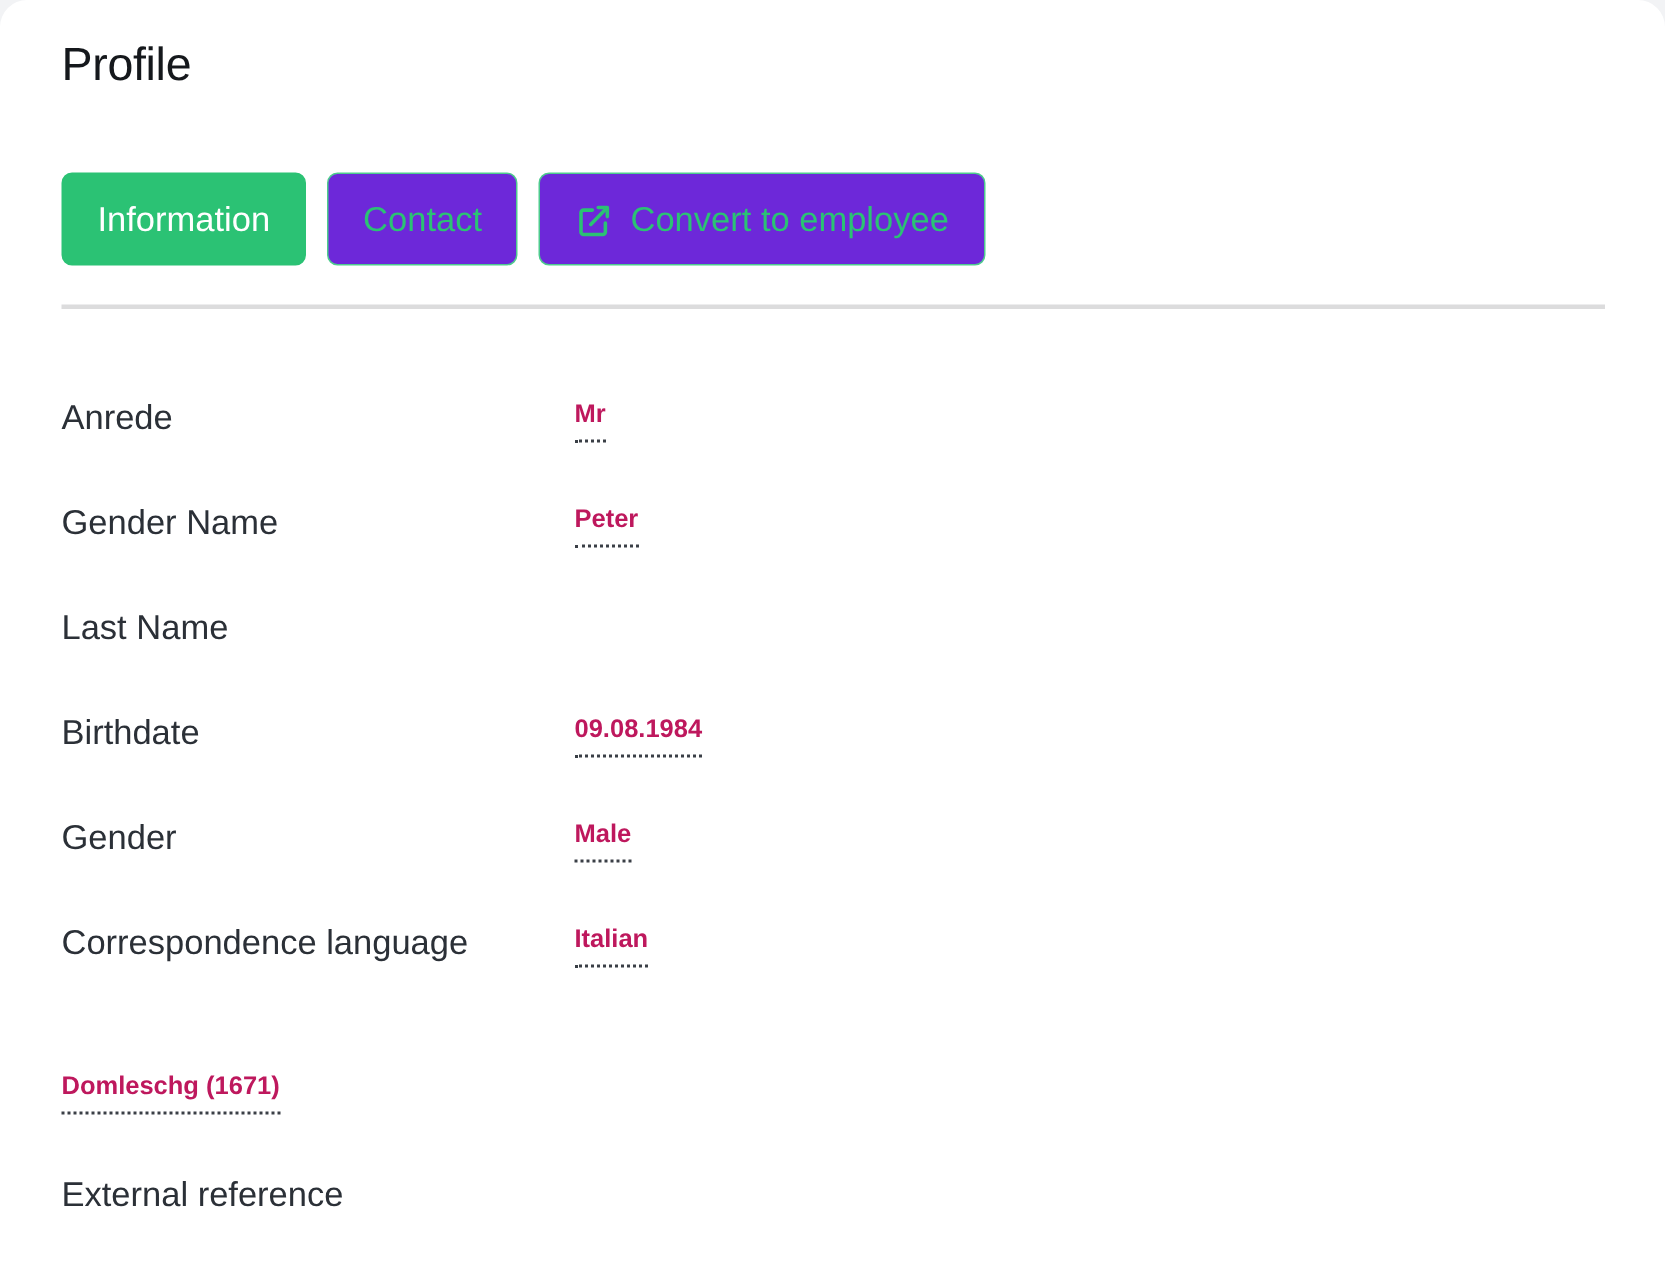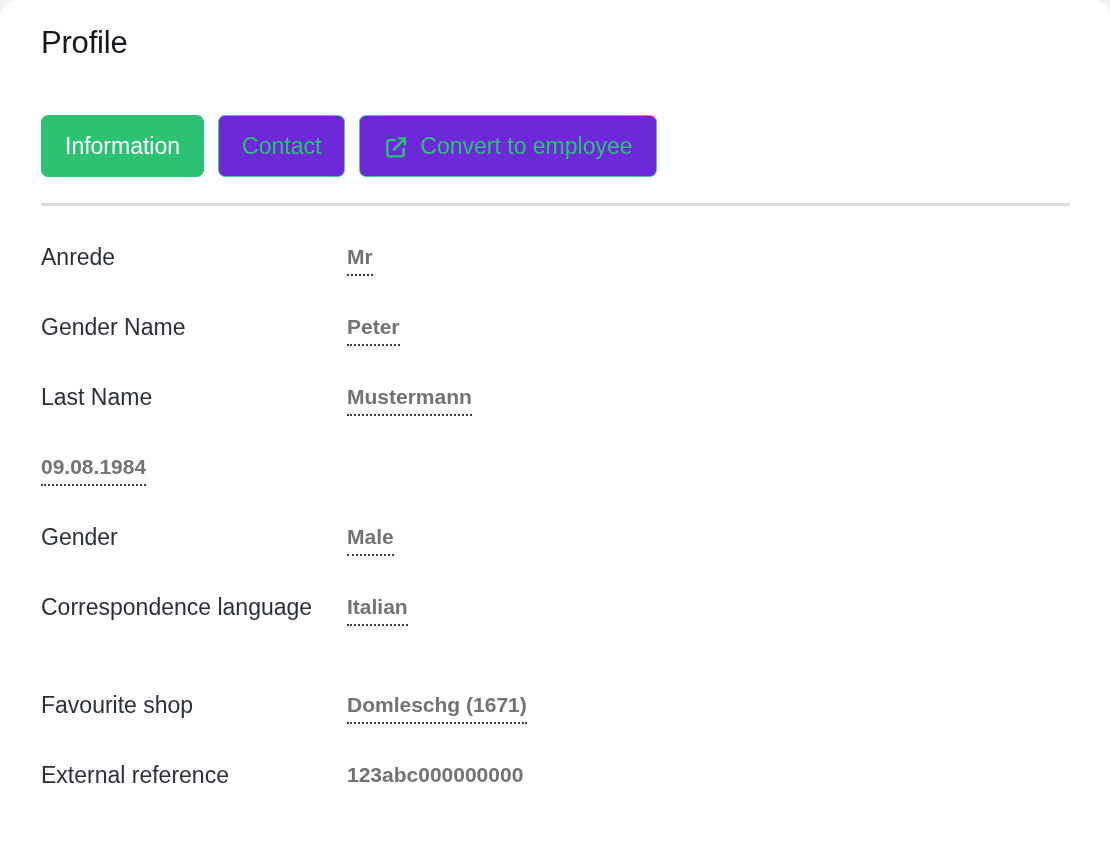--- a/index.html
+++ b/index.html
@@ -99,40 +99,41 @@
     position: absolute;
     left: 41px;
     top: 243px;
     width: 1029px;
   }
 
   .field-row {
     position: relative;
     height: 70px;
     display: flex;
-    align-items: flex-start;
+    align-items: center;
+    gap: 36px;
   }
   .field-row.gap-before {
     margin-top: 28px;
   }
 
   .field-label {
     width: 306px;
     flex: 0 0 306px;
     font-size: 23px;
     font-weight: 400;
     color: #2b3037;
     line-height: 28px;
     white-space: nowrap;
   }
 
   .field-value {
-    font-size: 21px;
+    font-size: 17px;
     font-weight: 700;
-    color: #737373;
+    color: #be185d;
     line-height: 28px;
     white-space: nowrap;
     padding-bottom: 3px;
   }
 
   .field-value.editable {
     border-bottom: 2px dotted #3a3f46;
     cursor: pointer;
   }
 
@@ -173,36 +174,34 @@
       <div class="field-row">
         <div class="field-label">Anrede</div>
         <div class="field-value editable">Mr</div>
       </div>
       <div class="field-row">
         <div class="field-label">Gender Name</div>
         <div class="field-value editable">Peter</div>
       </div>
       <div class="field-row">
         <div class="field-label">Last Name</div>
-        <div class="field-value editable">Mustermann</div>
-      </div>
-      <div class="field-row">
+      </div>
+      <div class="field-row">
+        <div class="field-label">Birthdate</div>
         <div class="field-value editable">09.08.1984</div>
       </div>
       <div class="field-row">
         <div class="field-label">Gender</div>
         <div class="field-value editable">Male</div>
       </div>
       <div class="field-row">
         <div class="field-label">Correspondence language</div>
         <div class="field-value editable">Italian</div>
       </div>
       <div class="field-row gap-before">
-        <div class="field-label">Favourite shop</div>
         <div class="field-value editable">Domleschg (1671)</div>
       </div>
       <div class="field-row">
         <div class="field-label">External reference</div>
-        <div class="field-value readonly">123abc000000000</div>
       </div>
     </div>
 
 </div>
 
 </body></html>

